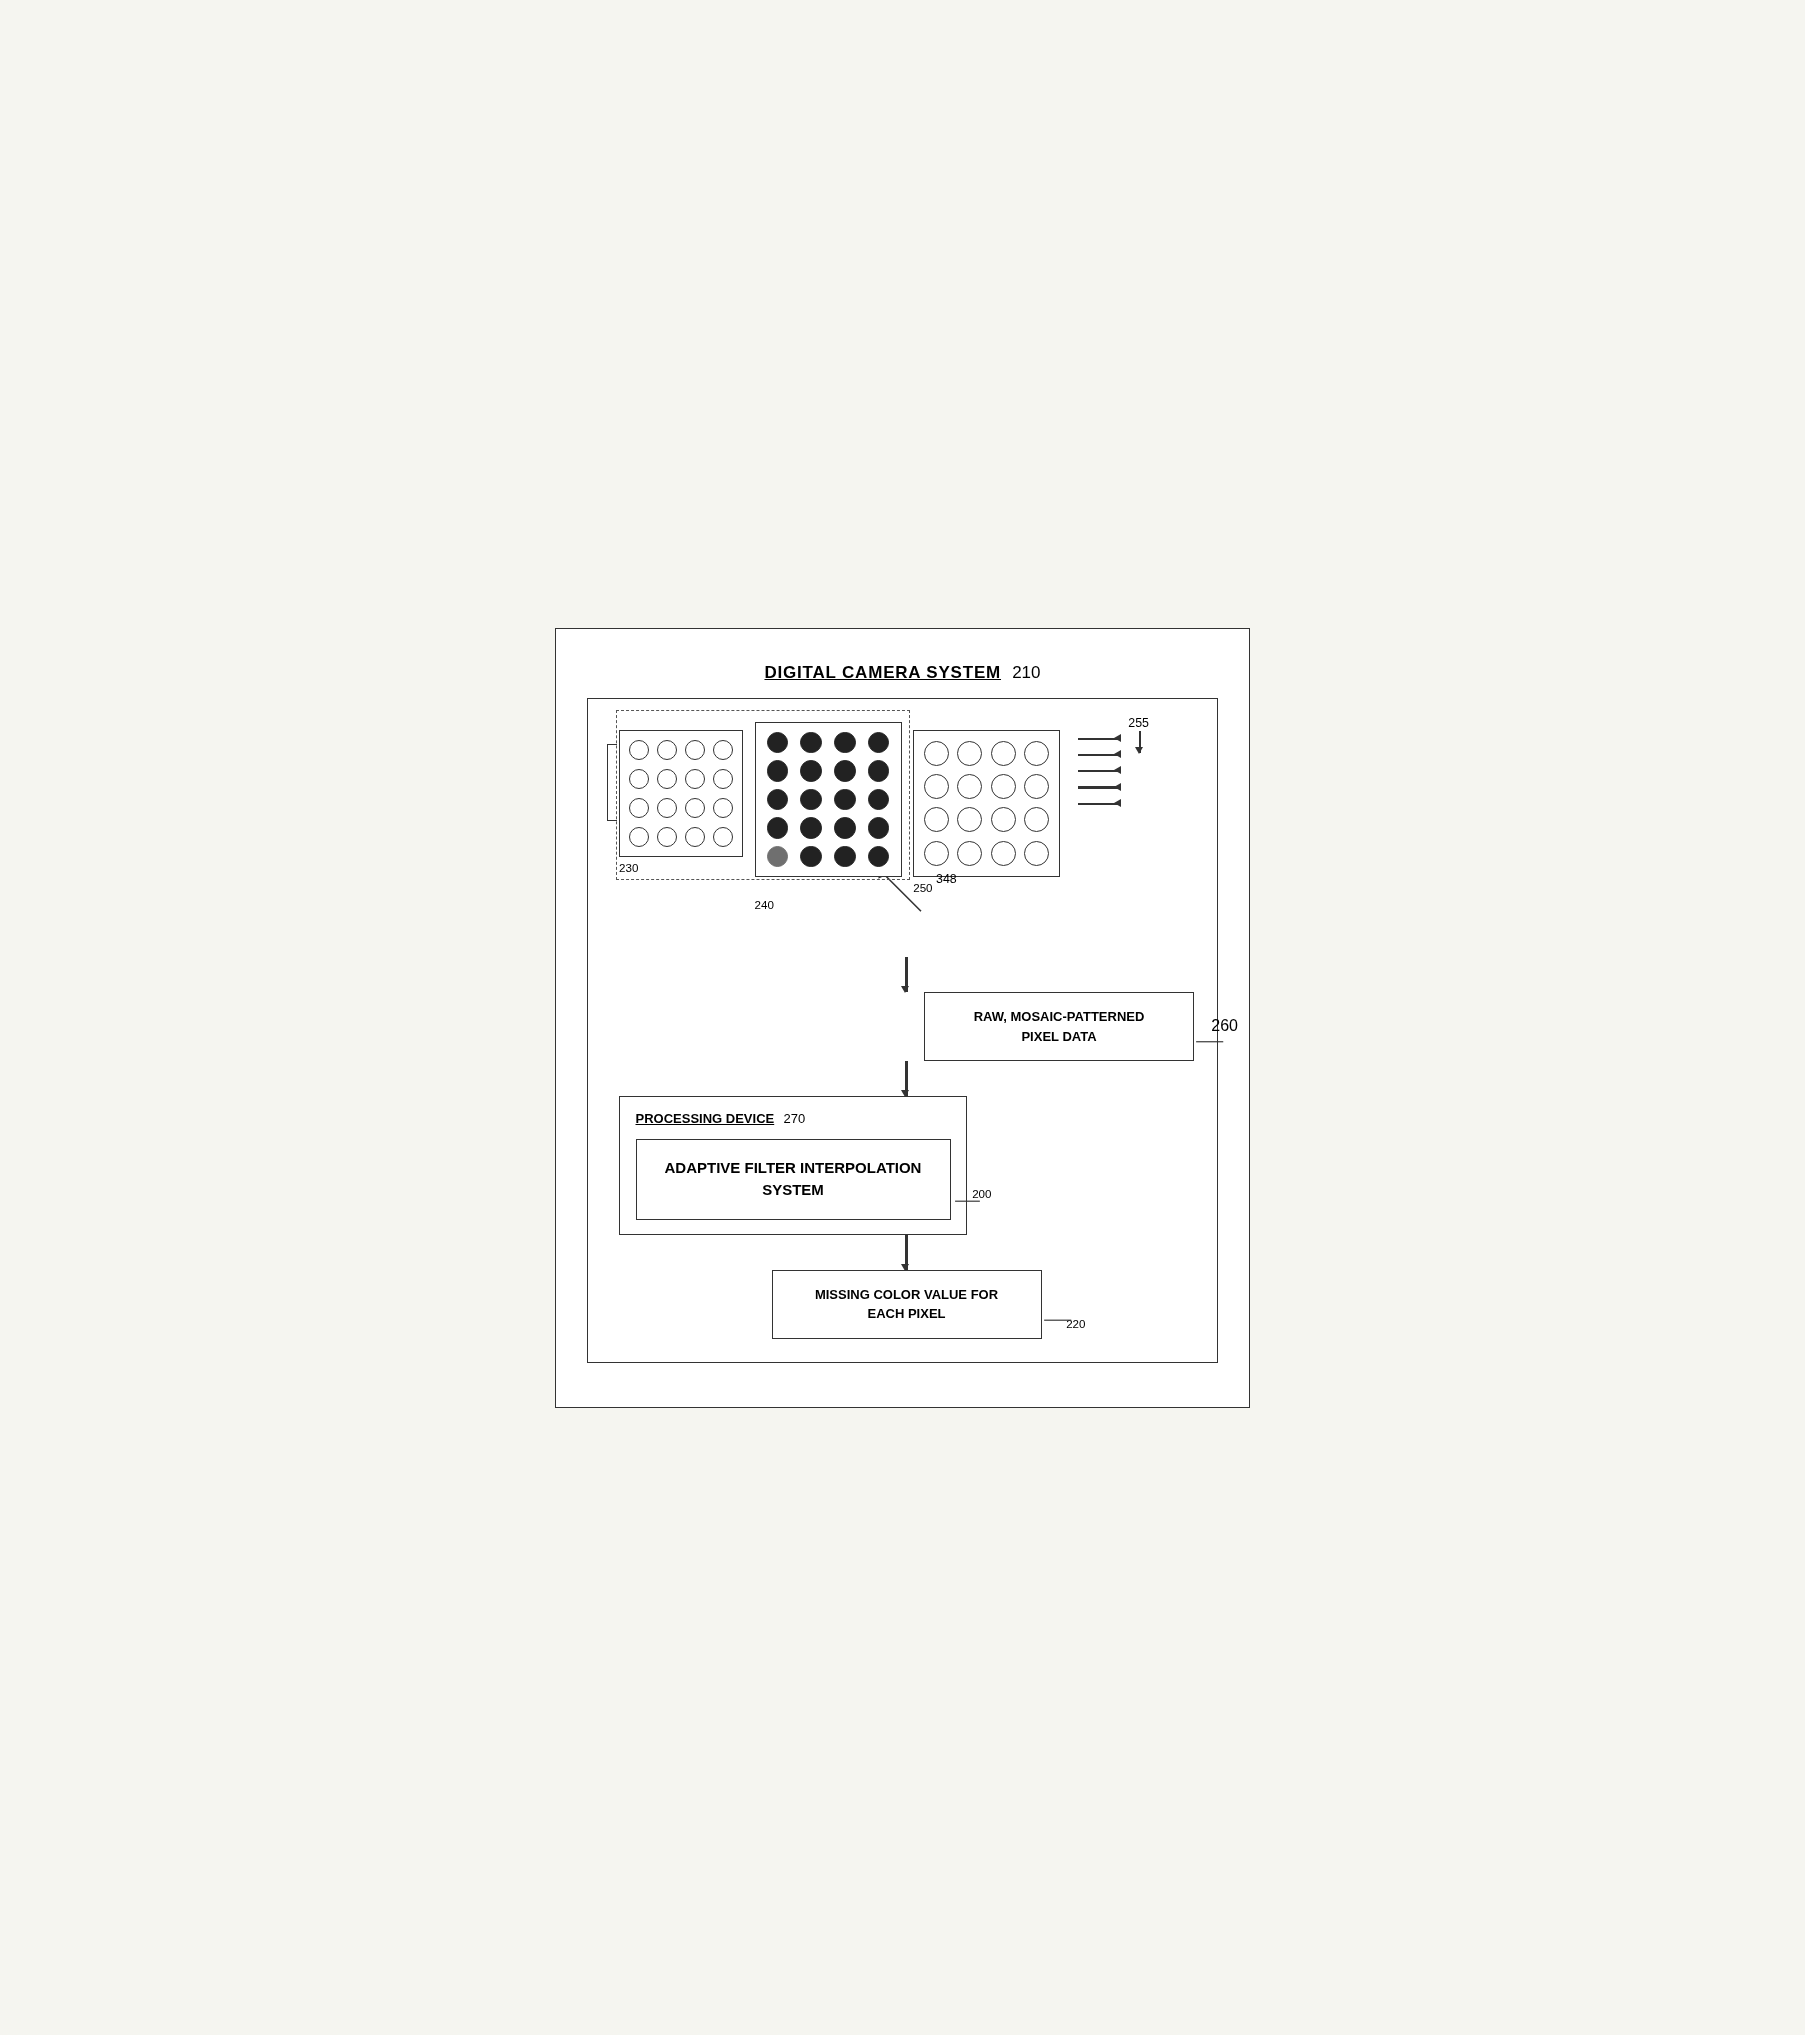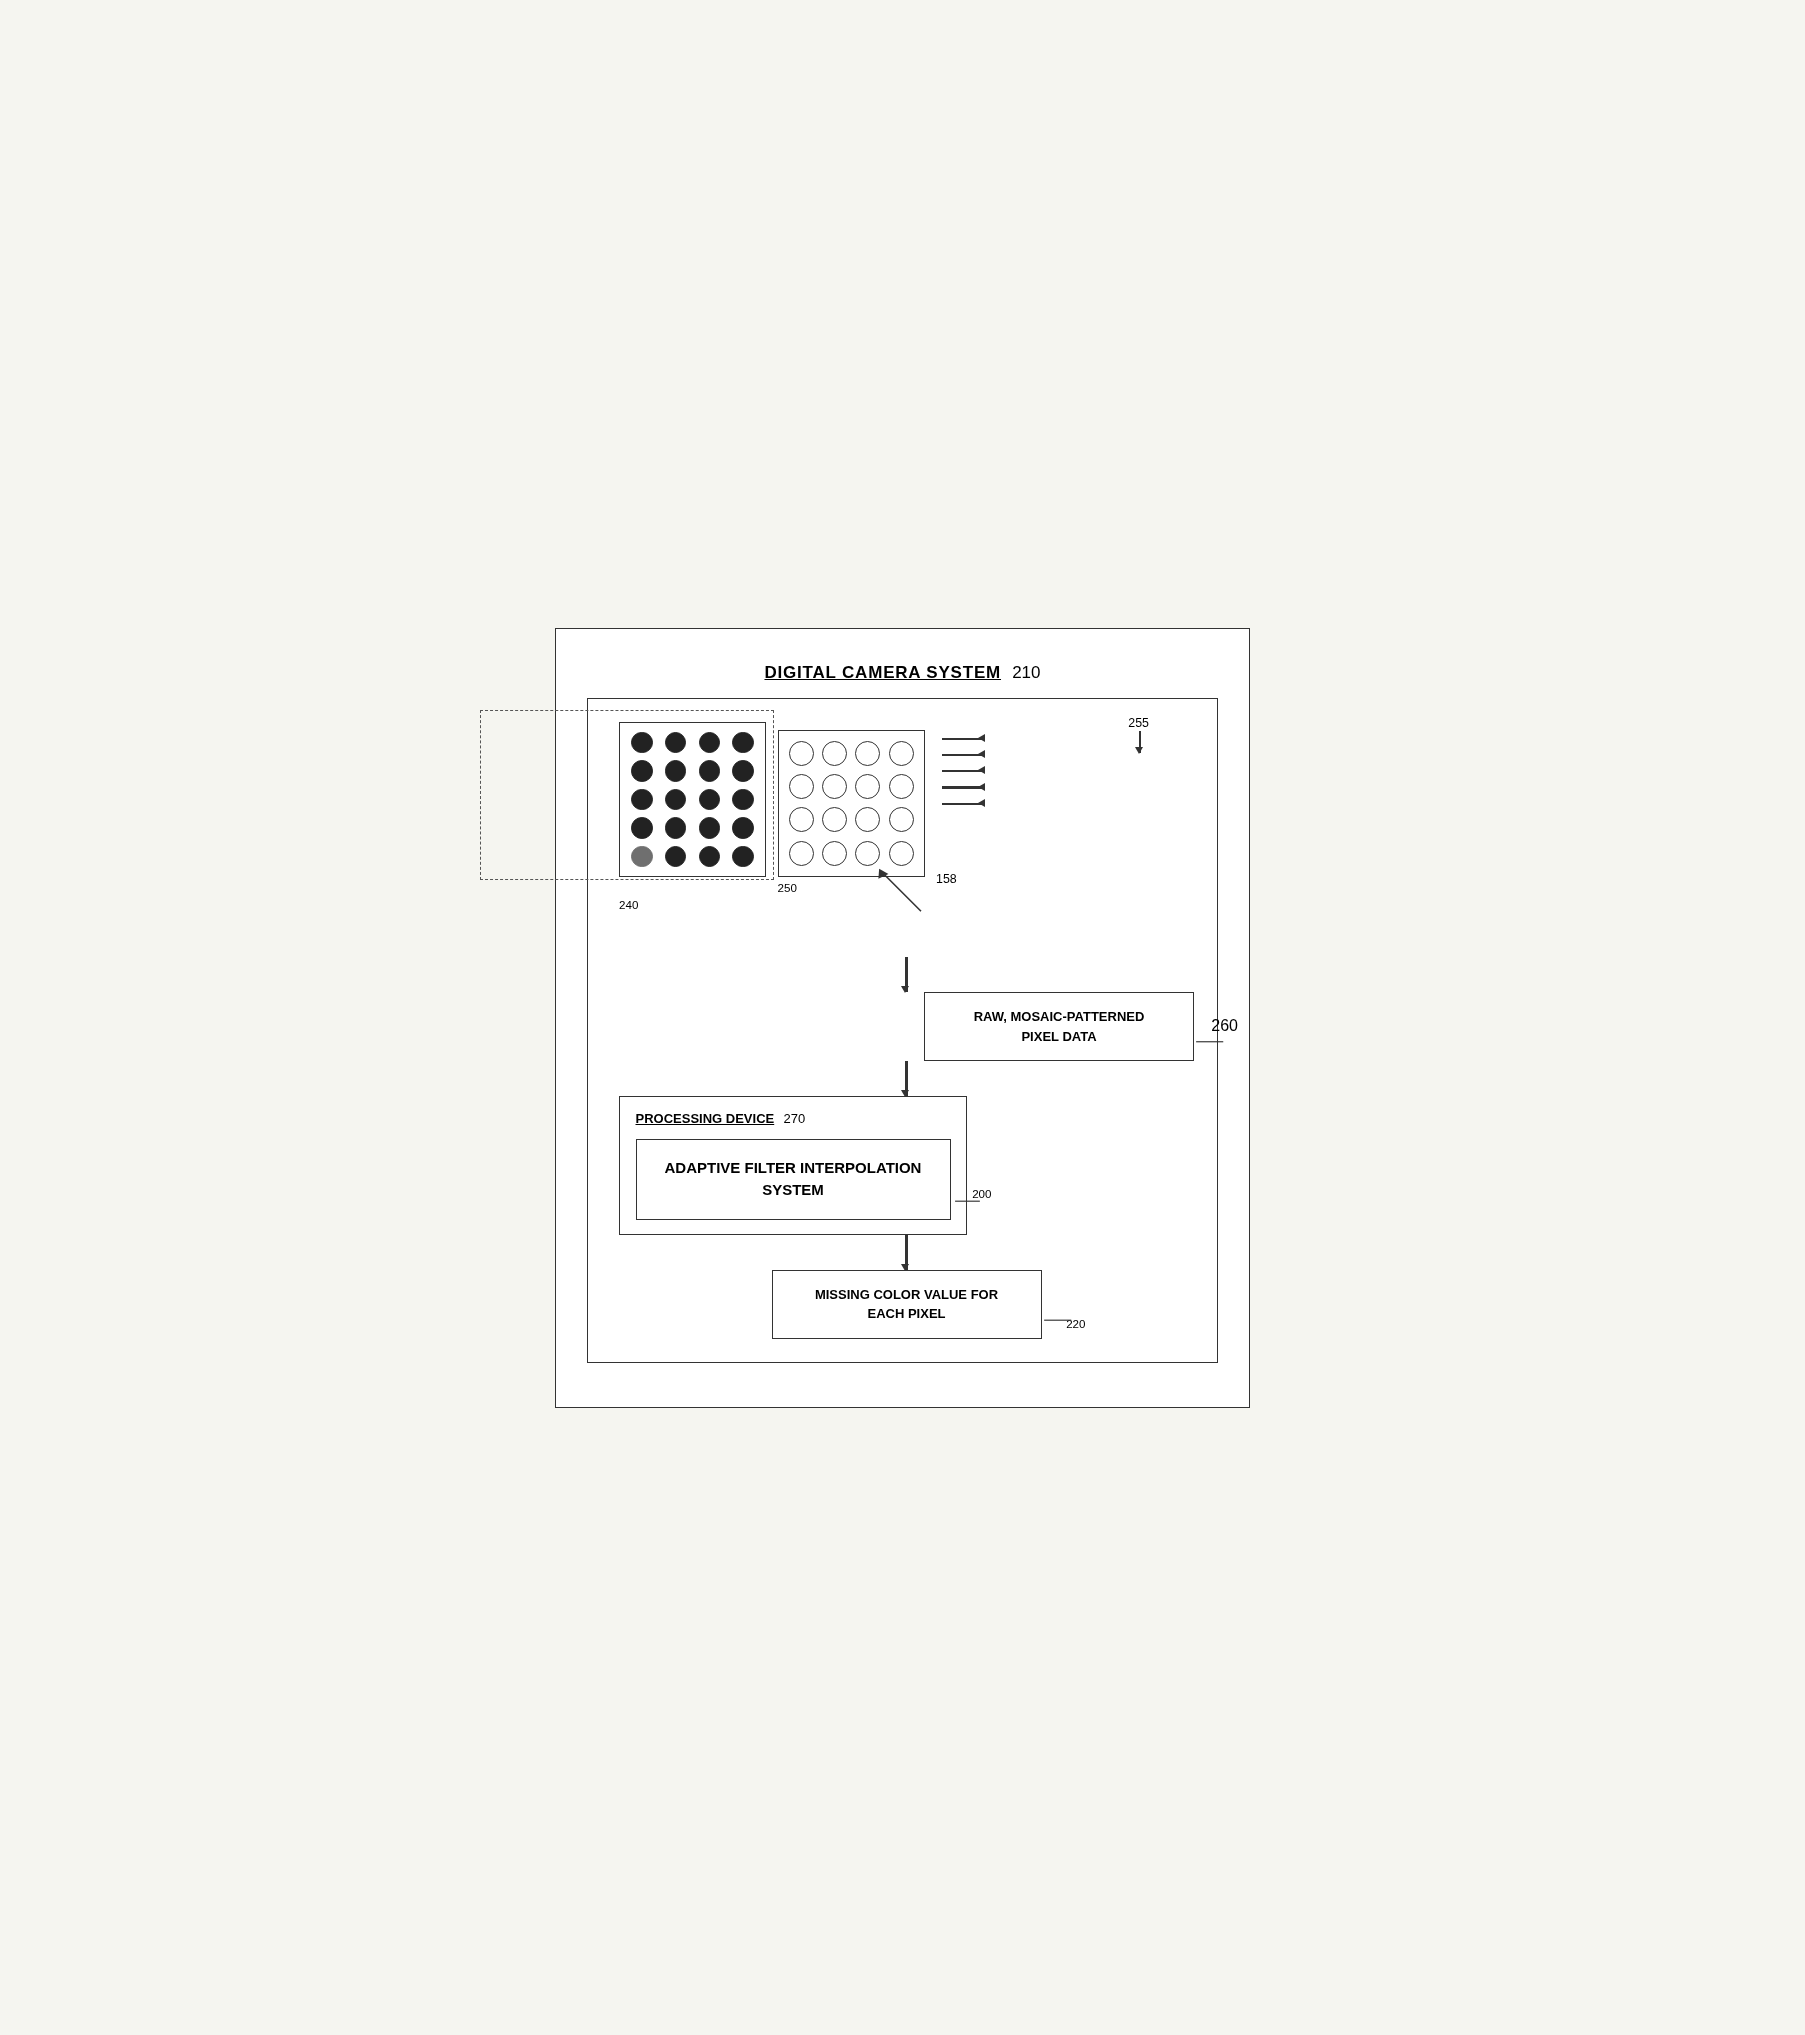--- a/index.html
+++ b/index.html
@@ -51,20 +51,44 @@
 
     <div style="position: relative; margin-bottom: 23px;">
 
       <div style="position: absolute; top: -6.2px; right: 45px; font-size: 12.4px;">255</div>
       <div style="position: absolute; top: 9.3px; right: 53px; width: 2.3px; height: 21.6px; background: #333;">
         <div style="position: absolute; bottom: -0.8px; left: -3.9px; border-left: 4.6px solid transparent; border-right: 4.6px solid transparent; border-top: 7.7px solid #333;"></div>
       </div>
 
       <div style="display: flex; align-items: flex-start; gap: 11.6px; position: relative;">
 
+        <div style="position: relative; margin-top: 7.7px;">
+
+          <div style="position: absolute; left: -12.4px; top: 14px; width: 10.8px; height: 77px; border-left: 1.9px solid #333; border-top: 1.9px solid #333; border-bottom: 1.9px solid #333;"></div>
+          <div style="border: 1.5px solid #333; width: 124px; height: 127px; padding: 6.2px; display: grid; grid-template-columns: repeat(4,1fr); grid-template-rows: repeat(4,1fr); gap: 3.1px;">
+
+            <div style="border-radius:50%;border:1.5px solid #333;background:#fff;width:20px;height:20px;margin:auto;"></div>
+            <div style="border-radius:50%;border:1.5px solid #333;background:#fff;width:20px;height:20px;margin:auto;"></div>
+            <div style="border-radius:50%;border:1.5px solid #333;background:#fff;width:20px;height:20px;margin:auto;"></div>
+            <div style="border-radius:50%;border:1.5px solid #333;background:#fff;width:20px;height:20px;margin:auto;"></div>
+            <div style="border-radius:50%;border:1.5px solid #333;background:#fff;width:20px;height:20px;margin:auto;"></div>
+            <div style="border-radius:50%;border:1.5px solid #333;background:#fff;width:20px;height:20px;margin:auto;"></div>
+            <div style="border-radius:50%;border:1.5px solid #333;background:#fff;width:20px;height:20px;margin:auto;"></div>
+            <div style="border-radius:50%;border:1.5px solid #333;background:#fff;width:20px;height:20px;margin:auto;"></div>
+            <div style="border-radius:50%;border:1.5px solid #333;background:#fff;width:20px;height:20px;margin:auto;"></div>
+            <div style="border-radius:50%;border:1.5px solid #333;background:#fff;width:20px;height:20px;margin:auto;"></div>
+            <div style="border-radius:50%;border:1.5px solid #333;background:#fff;width:20px;height:20px;margin:auto;"></div>
+            <div style="border-radius:50%;border:1.5px solid #333;background:#fff;width:20px;height:20px;margin:auto;"></div>
+            <div style="border-radius:50%;border:1.5px solid #333;background:#fff;width:20px;height:20px;margin:auto;"></div>
+            <div style="border-radius:50%;border:1.5px solid #333;background:#fff;width:20px;height:20px;margin:auto;"></div>
+            <div style="border-radius:50%;border:1.5px solid #333;background:#fff;width:20px;height:20px;margin:auto;"></div>
+            <div style="border-radius:50%;border:1.5px solid #333;background:#fff;width:20px;height:20px;margin:auto;"></div>
+          </div>
+          <div style="font-size:11.6px;margin-top:3.9px;">230</div>
+        </div>
 
         <div style="position: relative; margin-top: 0px;">
 
           <div style="position: absolute; top: -11.6px; left: -139px; width: 294px; height: 170px; border: 1.5px dashed #555; pointer-events: none; z-index: 2;"></div>
           <div style="border: 1.9px solid #333; width: 147px; height: 155px; padding: 6.2px; display: grid; grid-template-columns: repeat(4,1fr); grid-template-rows: repeat(5,1fr); gap: 2.3px; background:#fff; position:relative; z-index:3;">
 
             <div style="border-radius:50%;background:#222;border:1.5px solid #222;width:21.6px;height:21.6px;margin:auto;"></div>
             <div style="border-radius:50%;background:#222;border:1.5px solid #222;width:21.6px;height:21.6px;margin:auto;"></div>
             <div style="border-radius:50%;background:#222;border:1.5px solid #222;width:21.6px;height:21.6px;margin:auto;"></div>
             <div style="border-radius:50%;background:#222;border:1.5px solid #222;width:21.6px;height:21.6px;margin:auto;"></div>
@@ -138,21 +162,21 @@
           </div>
         </div>
 
       </div>
 
       <div style="position:relative;height:31px;margin-top:-7.7px;">
         <svg style="position:absolute;left:240px;top:-46px;" width="93" height="62" viewBox="0 0 120 80">
           <line x1="80" y1="70" x2="30" y2="20" stroke="#333" stroke-width="2"></line>
           <polygon points="26,15 38,22 25,28" fill="#333"></polygon>
         </svg>
-        <div style="position:absolute;left:317px;top:-31px;font-size:12.4px;">158</div>
+        <div style="position:absolute;left:317px;top:-31px;font-size:12.4px;">348</div>
       </div>
 
     </div>
 
     <div style="display:flex;justify-content:center;margin-bottom:0;">
       <div style="width:2.3px;height:35px;background:#333;position:relative;">
         <div style="position:absolute;bottom:-0.8px;left:-3.9px;border-left:4.6px solid transparent;border-right:4.6px solid transparent;border-top:7.7px solid #333;"></div>
       </div>
     </div>
 

